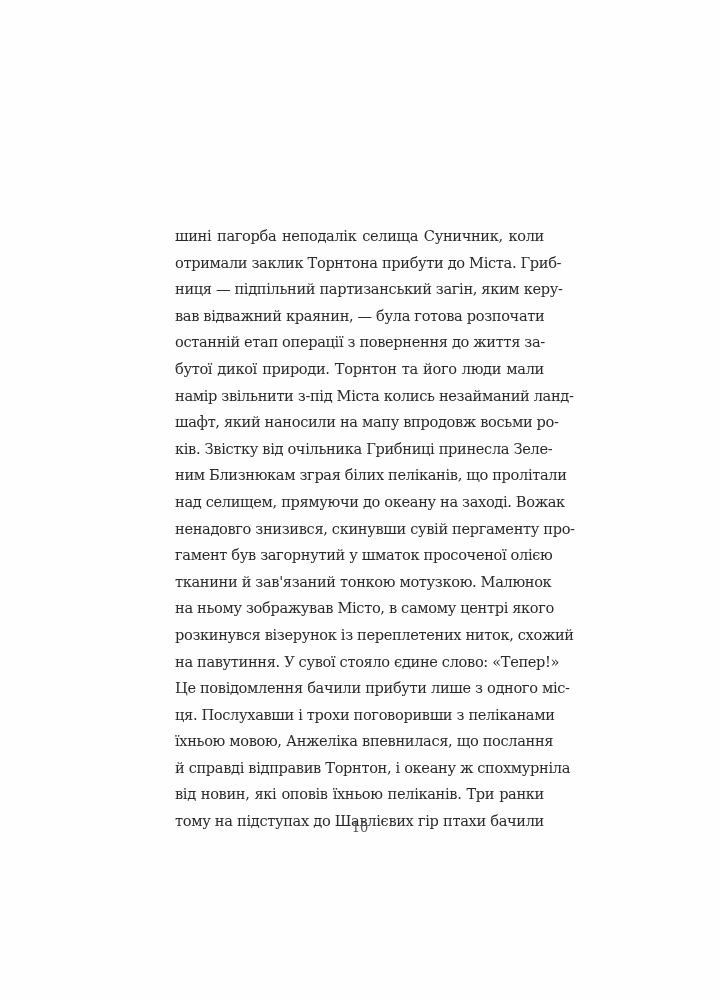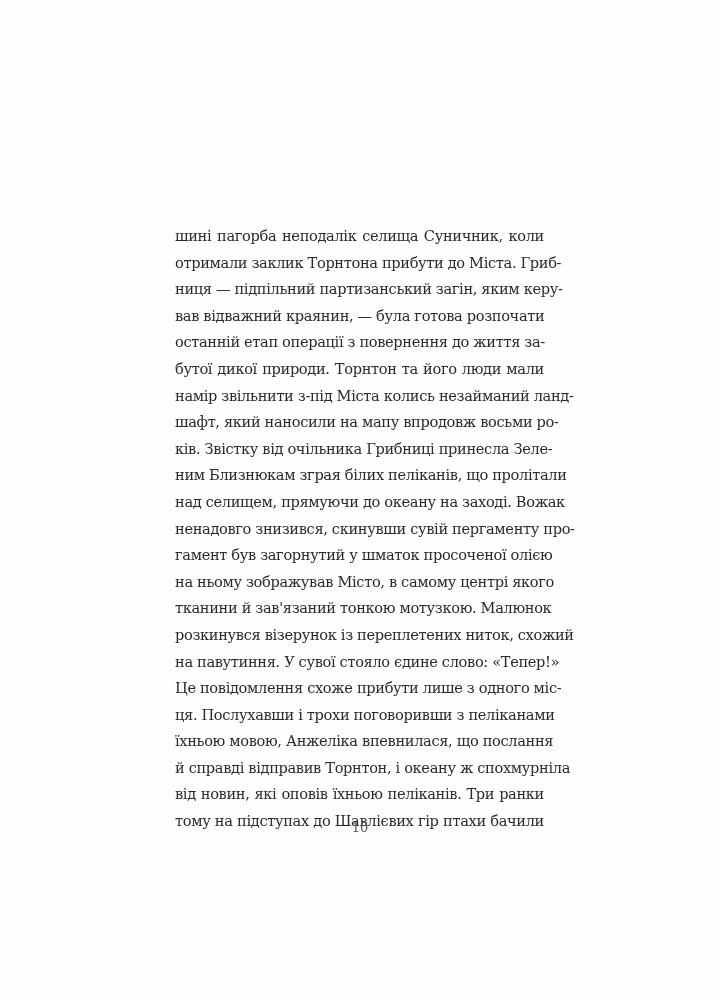--- a/index.html
+++ b/index.html
@@ -50,25 +50,25 @@
     <span class="line">вав відважний краянин, — була готова розпочати</span>
     <span class="line">останній етап операції з повернення до життя за-</span>
     <span class="line">бутої дикої природи. Торнтон та його люди мали</span>
     <span class="line">намір звільнити з-під Міста колись незайманий ланд-</span>
     <span class="line">шафт, який наносили на мапу впродовж восьми ро-</span>
     <span class="line">ків. Звістку від очільника Грибниці принесла Зеле-</span>
     <span class="line">ним Близнюкам зграя білих пеліканів, що пролітали</span>
     <span class="line">над селищем, прямуючи до океану на заході. Вожак</span>
     <span class="line">ненадовго знизився, скинувши сувій пергаменту про-</span>
     <span class="line">гамент був загорнутий у шматок просоченої олією</span>
+    <span class="line">тканини й зав'язаний тонкою мотузкою. Малюнок</span>
     <span class="line">на ньому зображував Місто, в самому центрі якого</span>
-    <span class="line">тканини й зав'язаний тонкою мотузкою. Малюнок</span>
     <span class="line">розкинувся візерунок із переплетених ниток, схожий</span>
     <span class="line">на павутиння. У сувої стояло єдине слово: «Тепер!»</span>
-    <span class="line">Це повідомлення схоже прибути лише з одного міс-</span>
+    <span class="line">Це повідомлення бачили прибути лише з одного міс-</span>
     <span class="line">ця. Послухавши і трохи поговоривши з пеліканами</span>
     <span class="line">їхньою мовою, Анжеліка впевнилася, що послання</span>
     <span class="line">й справді відправив Торнтон, і океану ж спохмурніла</span>
     <span class="line">від новин, які оповів їхньою пеліканів. Три ранки</span>
     <span class="line last">тому на підступах до Шавлієвих гір птахи бачили</span>
   </div>
   <div class="page-number">10</div>
 </div>
 
 </body></html>

